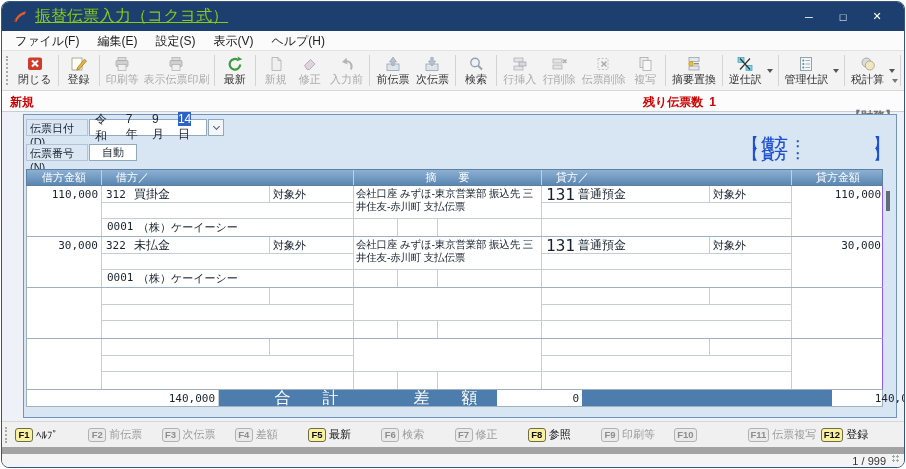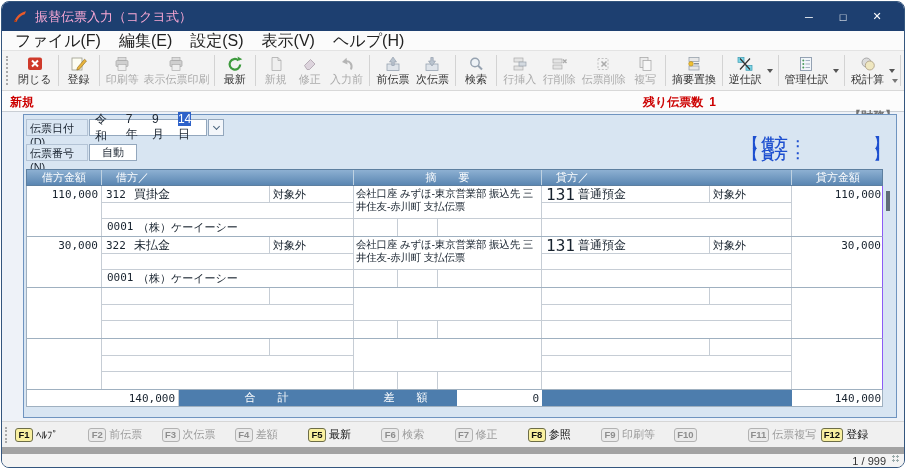--- a/index.html
+++ b/index.html
@@ -3,27 +3,27 @@
 <meta charset="utf-8">
 <style>
   * { box-sizing: border-box; margin: 0; padding: 0; }
   html,body { width:906px; height:469px; background:#fff; font-family:"Liberation Sans","DejaVu Sans",sans-serif; }
   .window { position:relative; width:904px; height:467px; margin:1px; border:1px solid #34567e; border-radius:8px;
             overflow:hidden; background:#f0f0f0; display:flex; flex-direction:column; }
 
   
   .titlebar { height:29px; background:#1d3f70; display:flex; align-items:center; padding:0 10px; flex:none; }
   .app-icon { width:16px; height:16px; margin-right:7px; flex:none; }
-  .title-text { color:#f9a8d4; font-size:13px; }
+  .title-text { color:#84cc16; font-size:16px;text-decoration:underline; }
   .win-controls { margin-left:auto; display:flex; }
   .wc { width:34px; height:29px; display:flex; align-items:center; justify-content:center; color:#fff; font-size:11px; }
 
   
   .menubar { height:20px; background:#fbfbfb; border-bottom:1px solid #e3e3e3; display:flex; align-items:center; flex:none; padding-left:4px; }
-  .menu-item { font-size:16px; color:#222; padding:0 9px; line-height:20px; }
+  .menu-item { font-size:12px; color:#222; padding:0 9px; line-height:20px; }
 
   
   .toolbar { height:40px; background:#f3f3f3; border-bottom:1px solid #d8d8d8; display:flex; align-items:stretch; flex:none; padding-left:2px; position:relative; }
   .grip { width:5px; border-left:2px dotted #a9a9a9; margin:5px 4px 5px 2px; }
   .tbtn { display:flex; flex-direction:column; align-items:center; justify-content:center; padding:1px 5px 2px 5px; min-width:34px; }
   .tbtn .ticon { height:17px; display:flex; align-items:flex-end; }
   .tbtn .tlabel { font-size:11px; color:#333; white-space:nowrap; line-height:12px; margin-top:1px; }
   .tbtn.disabled .tlabel { color:#ababab; }
   .tsep { width:1px; background:#d3d3d3; margin:4px 3px; }
   .dd-btn { width:11px; display:flex; align-items:center; justify-content:center; }
@@ -79,24 +79,24 @@
   .c-part { grid-column:2/4; grid-row:3; border-bottom:none; display:flex; font-size:11px; line-height:16px; }
   .c-s1   { grid-column:4; grid-row:3; border-bottom:none; }
   .c-s2   { grid-column:5; grid-row:3; border-bottom:none; }
   .c-s3   { grid-column:6; grid-row:3; border-bottom:none; }
   .c-cpart{ grid-column:7/9; grid-row:3; border-bottom:none; }
   .code  { width:32px; padding-left:4px; flex:none; font-family:"DejaVu Sans Mono",monospace; font-size:11px; line-height:17px; }
   .ccode { width:36px; padding-left:4px; flex:none; font-family:"DejaVu Sans Mono",monospace; font-size:16px; line-height:17px; }
   .pcode { width:36px; padding-left:5px; flex:none; font-family:"DejaVu Sans Mono",monospace; }
 
   .ttotal { display:grid; grid-template-columns:152px 175px 103px 85px 250px 92px; height:17px;
-            border:1px solid #9fb0c0; border-top:none; background:#fff; font-size:11px; color:#17222e; }
+            border:1px solid #9fb0c0; border-top:none; background:#fff; font-size:11px; color:#17222e;padding-left:40px; }
   .t-amt { text-align:right; padding:2px 3px 0 0; font-family:"DejaVu Sans Mono",monospace; border-right:1px solid #c6cdd5; }
   .t-amt.last { border-right:none; }
-  .t-bar { background:#4d7dad; color:#fff; text-align:center; line-height:15px; font-size:11px; }
+  .t-bar { background:#4d7dad; color:#fff; text-align:center; line-height:15px; font-size:16px; }
   .t-val { text-align:right; padding:2px 3px 0 0; font-family:"DejaVu Sans Mono",monospace; }
 
   .vthumb { position:absolute; left:860px; top:22px; width:4px; height:20px; background:#5f6b77; }
 
   
   .fnbar { height:26px; background:#f0f0f0; border-top:1px solid #d6d6d6; display:flex; align-items:center; flex:none; padding:0 10px 0 3px; }
   .fn-grip { width:5px; border-left:2px dotted #a9a9a9; height:16px; margin-right:5px; }
   .fkey { flex:1 1 0; display:flex; align-items:center; gap:3px; font-size:11px; white-space:nowrap; }
   .fcap { min-width:18px; padding:0 2px; height:14px; border-radius:3px; font-size:9.5px; font-weight:bold; text-align:center; line-height:12px; }
   .fcap.on  { background:#f9f0a0; border:1px solid #6d6d48; color:#111; }

